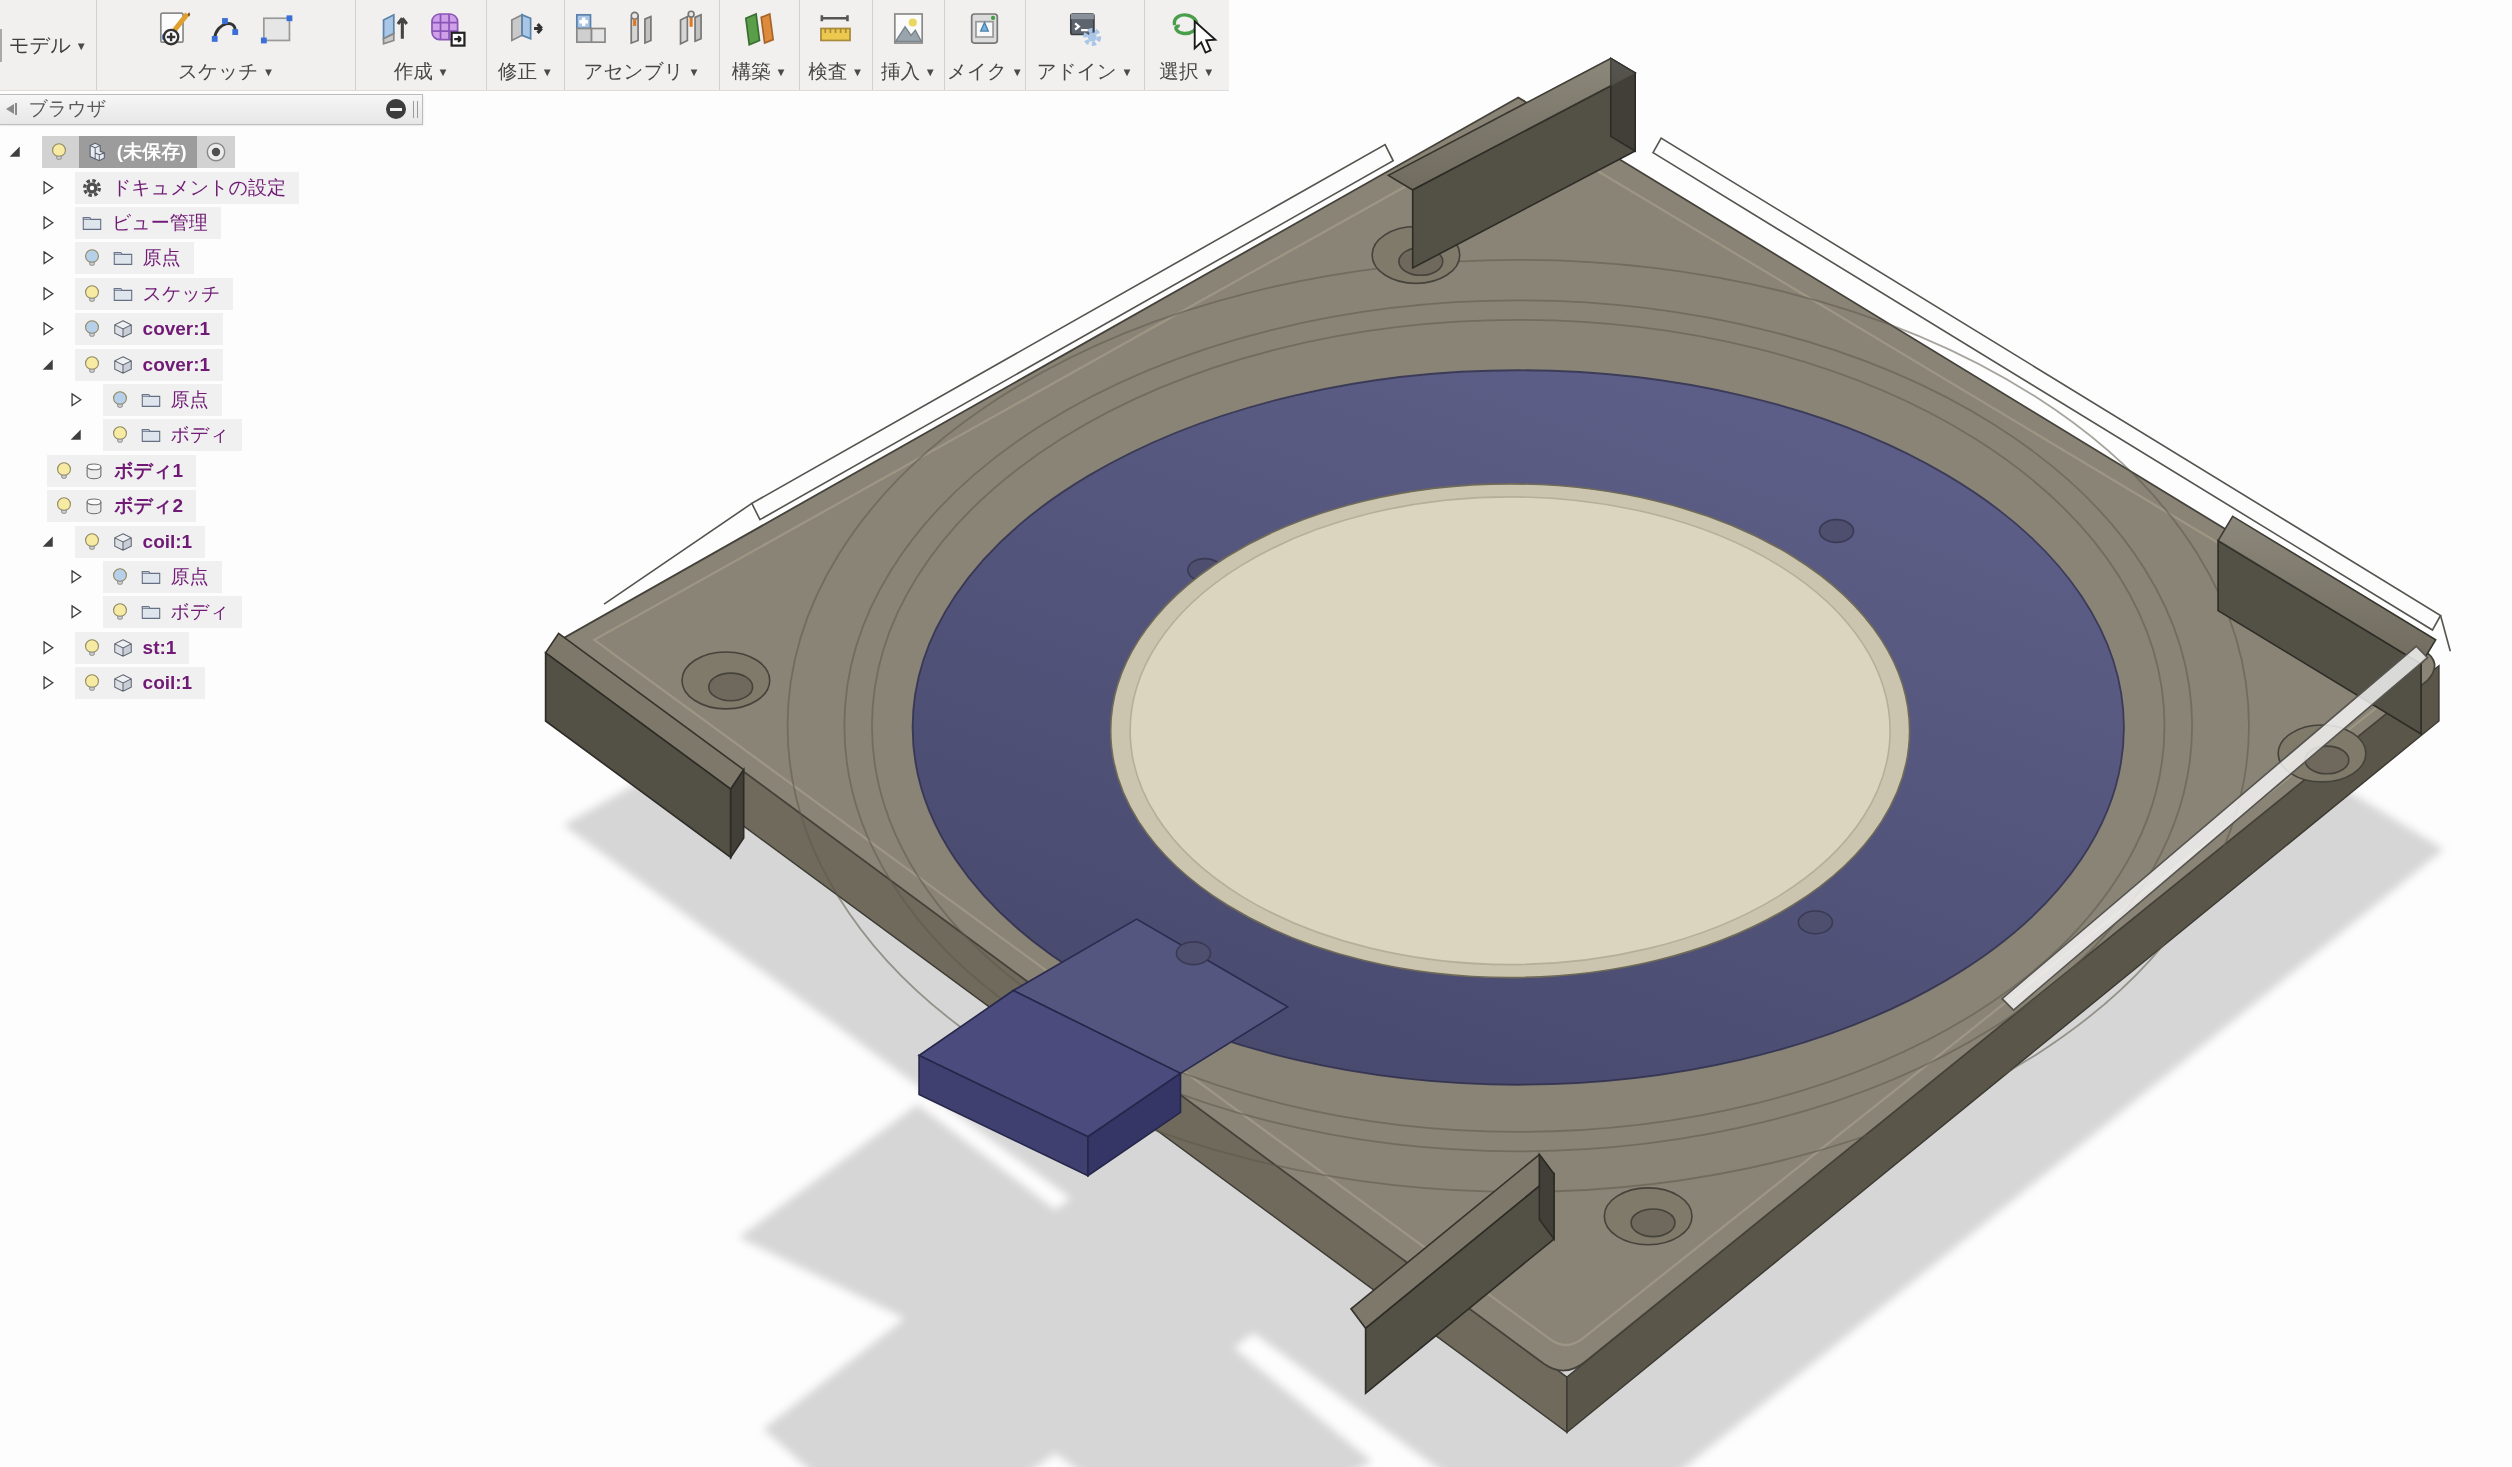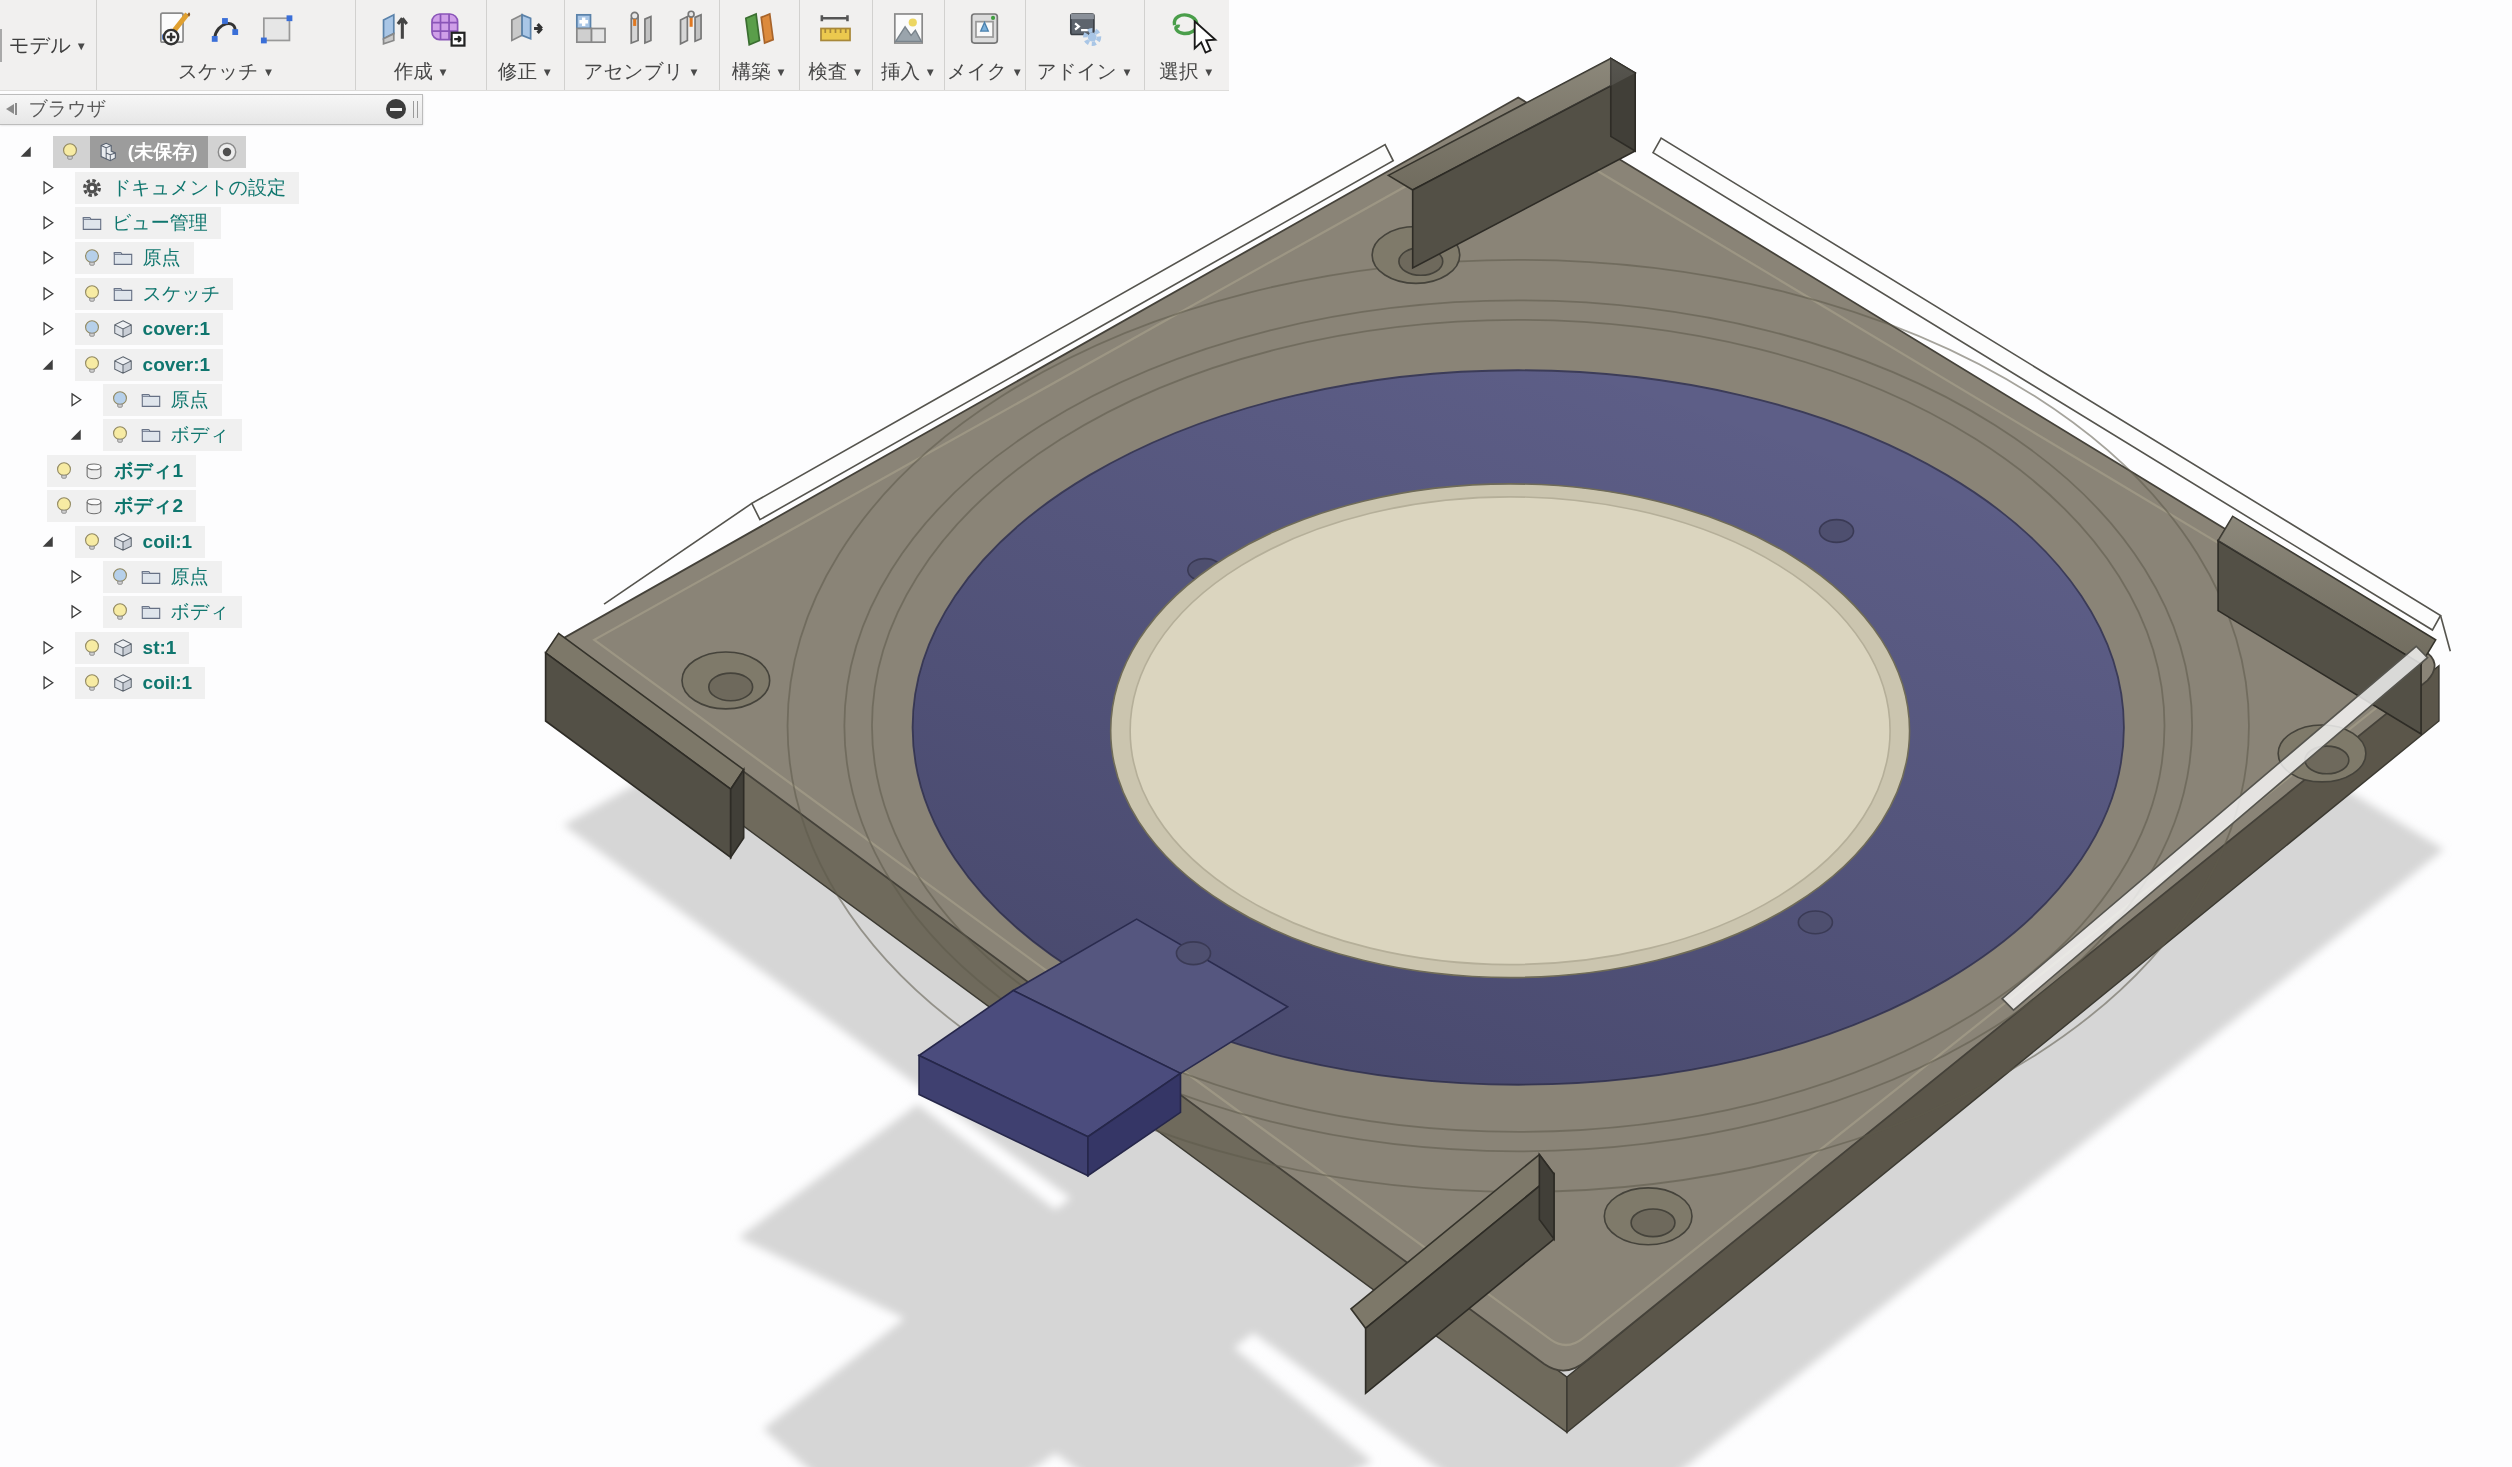--- a/index.html
+++ b/index.html
@@ -36,27 +36,27 @@
     display:flex;align-items:center;box-shadow:0 0.7px 2.2px rgba(0,0,0,.15);justify-content:center;
   }
   .collapse-glyph{width:0;height:0;border-right:8px solid #8a8a8a;border-top:5.1px solid transparent;border-bottom:5.1px solid transparent;margin-left:5.8px;}
   .collapse-bar{width:1.5px;height:11.6px;background:#8a8a8a;margin-left:1.5px;}
   #browser-title{font-size:19px;color:#5a5a5a;margin-left:11.6px;flex:1;}
   .hdr-minus{width:20.3px;height:20.3px;border-radius:50%;background:#3c3c3c;position:relative;margin-right:7.3px;flex:none;}
   .hdr-minus::after{content:"";position:absolute;left:4.4px;top:8.7px;width:11.6px;height:2.9px;background:#f2f2f2;}
   .hdr-grip{width:2.2px;height:17.4px;border-left:1.5px solid #9a9a9a;border-right:1.5px solid #9a9a9a;margin-right:4.4px;flex:none;}
   
   .trow{position:absolute;display:flex;align-items:center;height:32px;white-space:nowrap;}
-  .l0{padding-left:17px;} .l1{padding-left:39px;} .l2{padding-left:67px;} .l3{padding-left:47px;}
+  .l0{padding-left:6px;} .l1{padding-left:39px;} .l2{padding-left:67px;} .l3{padding-left:47px;}
   .tri{width:17.4px;height:17.4px;margin-right:19px;flex:none;}
   .tri svg{width:17.4px;height:17.4px;display:block;}
   .pill{display:inline-flex;align-items:center;height:32px;background:#f0f0f0;padding:0 13px 0 5.8px;gap:8.7px;}
   .pill .ic{width:22px;height:22px;flex:none;}
   .pill .ic svg{width:22px;height:22px;display:block;}
-  .lbl{font-size:19px;color:#0f766e;}
+  .lbl{font-size:19px;color:#701a75;}
   .bold .lbl{font-weight:bold;}
   .bulb.on{color:#f7eba3;} .bulb.off{color:#b6d0ea;}
   .pill.rootstrip{background:#d2d2d2;padding-right:7.3px;}
   .selseg{display:inline-flex;align-items:center;height:32px;background:#9c9c9c;padding:0 10.2px 0 7.3px;gap:8.7px;}
   .selseg .lbl{color:#ffffff;font-weight:bold;}
   
   #viewport{position:absolute;left:0;top:0;width:2512px;height:1467px;z-index:1;}
   #model-svg{position:absolute;left:0;top:0;width:2512px;height:1467px;}
   
   .f-shadow{fill:var(--shadow);}

